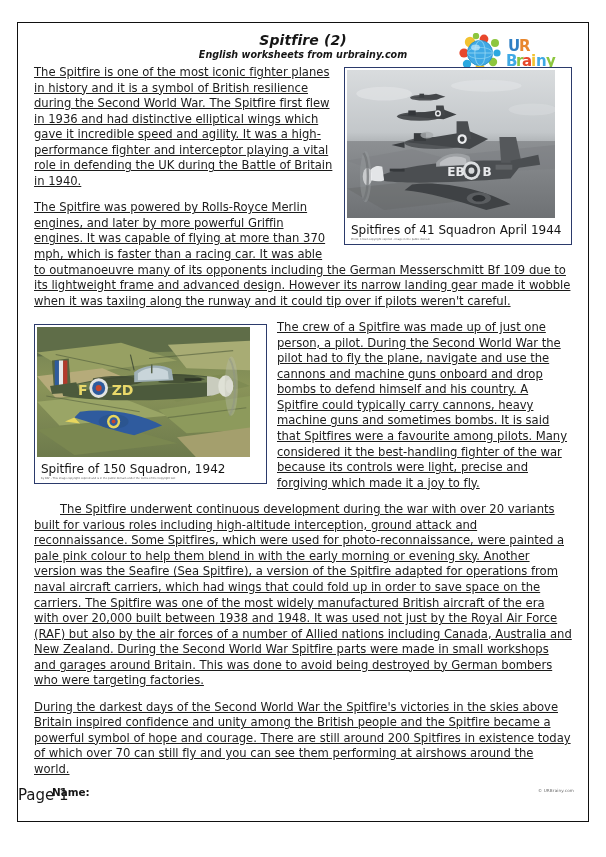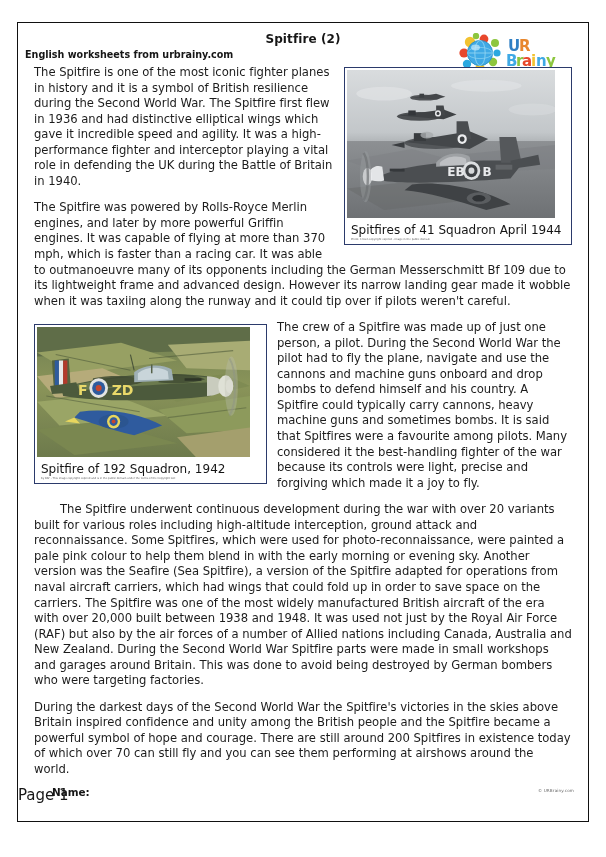--- a/index.html
+++ b/index.html
@@ -42,34 +42,36 @@
     top: 0;
     width: 100%;
     height: 42px;
   }
   .header-title {
     position: absolute;
     left: 0;
     top: 9px;
     width: 100%;
     text-align: center;
-    font-size: 12px;
+    font-size: 14px;
     font-weight: bold;
     letter-spacing: 0.1px;
     color: #161616;
+    font-style: italic;
   }
   .header-subtitle {
     position: absolute;
-    left: 7px;
+    left: 0;
     top: 26px;
     width: 100%;
-    text-align: left;
+    text-align: center;
     font-size: 9.6px;
     font-weight: bold;
     color: #161616;
+    font-style: italic;
   }
 
   
   .logo {
     position: absolute;
     right: 6px;
     top: 10px;
     width: 128px;
     height: 40px;
   }
@@ -86,20 +88,21 @@
     box-sizing: border-box;
   }
 
   p.body-text {
     margin: 0 0 11px 0;
     font-size: 11.6px;
     line-height: 15.55px;
     text-align: left;
     color: #1c1c1c;
     letter-spacing: -0.02px;
+    text-decoration: underline;
   }
   p.indented { text-indent: 26px; }
 
   
   .figure {
     border: 1.1px solid #2b3a6b;
     background: #ffffff;
     box-sizing: border-box;
     padding: 2px 16px 0 2px;
   }
@@ -382,21 +385,21 @@
               <ellipse cx="206" cy="60" rx="4" ry="7" fill="#efefe6"></ellipse>
 
               <ellipse cx="208" cy="60" rx="7" ry="30" fill="#b9bdb0" opacity="0.35"></ellipse>
               <path d="M206 32 C214 44 214 78 206 90" stroke="#8e9386" stroke-width="2" fill="none" opacity="0.5"></path>
 
               <rect x="158" y="52" width="18" height="2.6" fill="#2e3527"></rect>
             </g>
           </svg>
         </div>
         <div class="caption-box">
-          <div class="caption">Spitfire of 192 Squadron, 1942</div>
+          <div class="caption">Spitfire of 150 Squadron, 1942</div>
           <div class="attribution">by RAF - This image copyright expired and is in the public domain under the terms of the Copyright Act</div>
         </div>
       </div>
 
       <p class="body-text">The crew of a Spitfire was made up of just one person, a pilot. During the Second World War the pilot had to fly the plane, navigate and use the cannons and machine guns onboard and drop bombs to defend himself and his country. A Spitfire could typically carry cannons, heavy machine guns and sometimes bombs. It is said that Spitfires were a favourite among pilots. Many considered it the best-handling fighter of the war because its controls were light, precise and forgiving which made it a joy to fly.</p>
       <p class="body-text indented">The Spitfire underwent continuous development during the war with over 20 variants built for various roles including high-altitude interception, ground attack and reconnaissance. Some Spitfires, which were used for photo-reconnaissance, were painted a pale pink colour to help them blend in with the early morning or evening sky. Another version was the Seafire (Sea Spitfire), a version of the Spitfire adapted for operations from naval aircraft carriers, which had wings that could fold up in order to save space on the carriers. The Spitfire was one of the most widely manufactured British aircraft of the era with over 20,000 built between 1938 and 1948. It was used not just by the Royal Air Force (RAF) but also by the air forces of a number of Allied nations including Canada, Australia and New Zealand. During the Second World War Spitfire parts were made in small workshops and garages around Britain. This was done to avoid being destroyed by German bombers who were targeting factories.</p>
       <p class="body-text">During the darkest days of the Second World War the Spitfire's victories in the skies above Britain inspired confidence and unity among the British people and the Spitfire became a powerful symbol of hope and courage. There are still around 200 Spitfires in existence today of which over 70 can still fly and you can see them performing at airshows around the world.</p>
     </div>
 
     <div class="footer">

